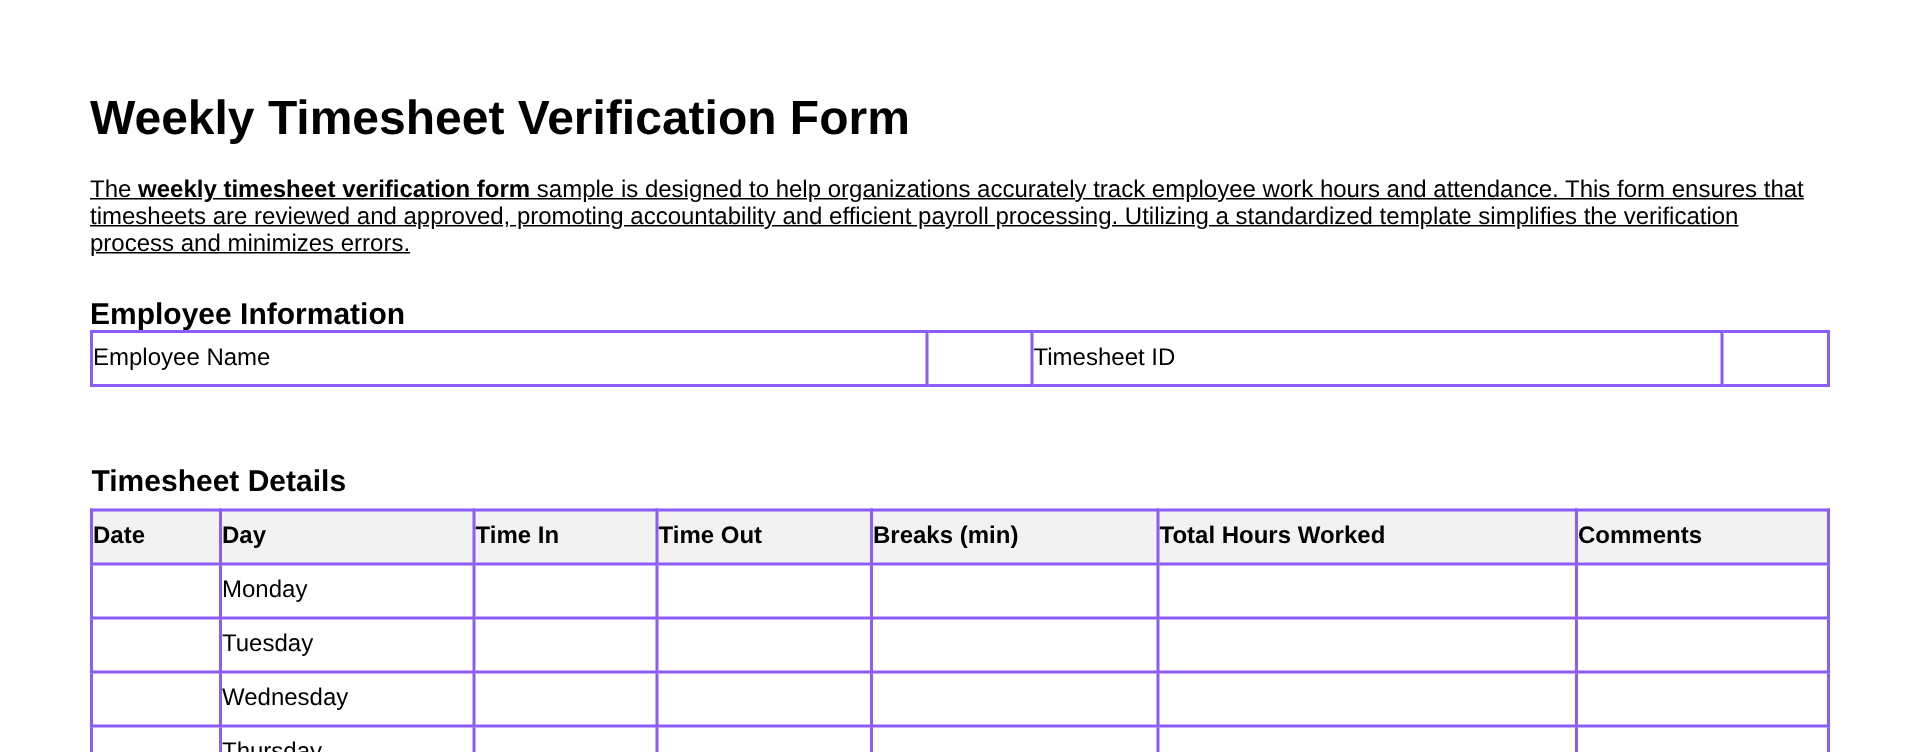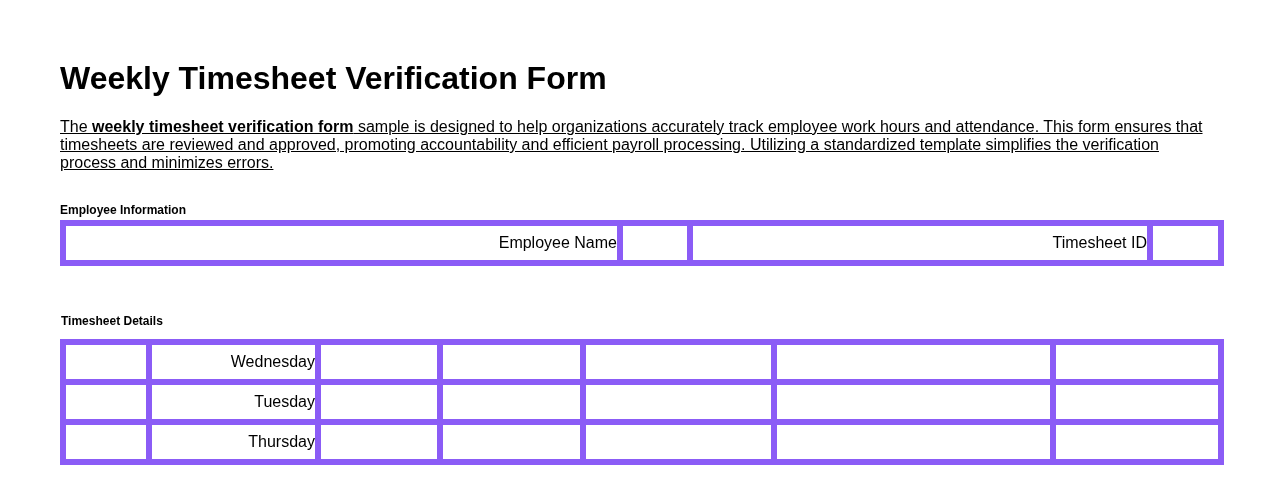--- a/index.html
+++ b/index.html
@@ -13,27 +13,27 @@
     position: absolute; top: 60px; left: 0; margin: 0;
     font-size: 32px; font-weight: bold; line-height: 37px;
     white-space: nowrap;
   }
   .intro {
     position: absolute; top: 118px; left: 0; width: 1158px; margin: 0;
     font-size: 16px; line-height: 18px; text-decoration: underline;
   }
   .section-label {
     position: absolute; left: 0; margin: 0;
-    font-size: 12px; font-weight: bold; line-height: 18px;
+    font-size: 20px; font-weight: bold; line-height: 18px;
   }
   .lbl-emp { top: 201px; }
   .lbl-ts { top: 312px; left: 1px; }
   table { border-collapse: collapse; position: absolute; left: 0; width: 1158px; table-layout: fixed; }
   td, th {
-    border: 6px solid #8b5cf6; font-size: 16px; text-align: right;
+    border: 2px solid #8b5cf6; font-size: 16px; text-align: left;
     padding: 0; height: 34px; line-height: 18px;
   }
   th { background: #f2f2f2; font-weight: bold; }
   .emp-table { top: 220px; }
   .ts-table { top: 339px; }
 </style>
 </head>
 <body>
 
 <div class="page">
@@ -64,32 +64,50 @@
     <colgroup>
       <col style="width:86px">
         <col style="width:169px">
         <col style="width:122px">
         <col style="width:143px">
       <col style="width:191px">
         <col style="width:279px">
         <col style="width:168px">
     </colgroup>
     <tbody>
+        <tr>
+      <th>Date</th>
+      <th>Day</th>
+      <th>Time In</th>
+      <th>Time Out</th>
+      <th>Breaks (min)</th>
+      <th>Total Hours Worked</th>
+      <th>Comments</th>
+    </tr>
     <tr>
       <td></td>
-      <td>Wednesday</td>
+      <td>Monday</td>
       <td></td>
       <td></td>
       <td></td>
       <td></td>
       <td></td>
     </tr>
     <tr>
       <td></td>
       <td>Tuesday</td>
+      <td></td>
+      <td></td>
+      <td></td>
+      <td></td>
+      <td></td>
+    </tr>
+    <tr>
+      <td></td>
+      <td>Wednesday</td>
       <td></td>
       <td></td>
       <td></td>
       <td></td>
       <td></td>
     </tr>
     <tr>
       <td></td>
       <td>Thursday</td>
       <td></td>

